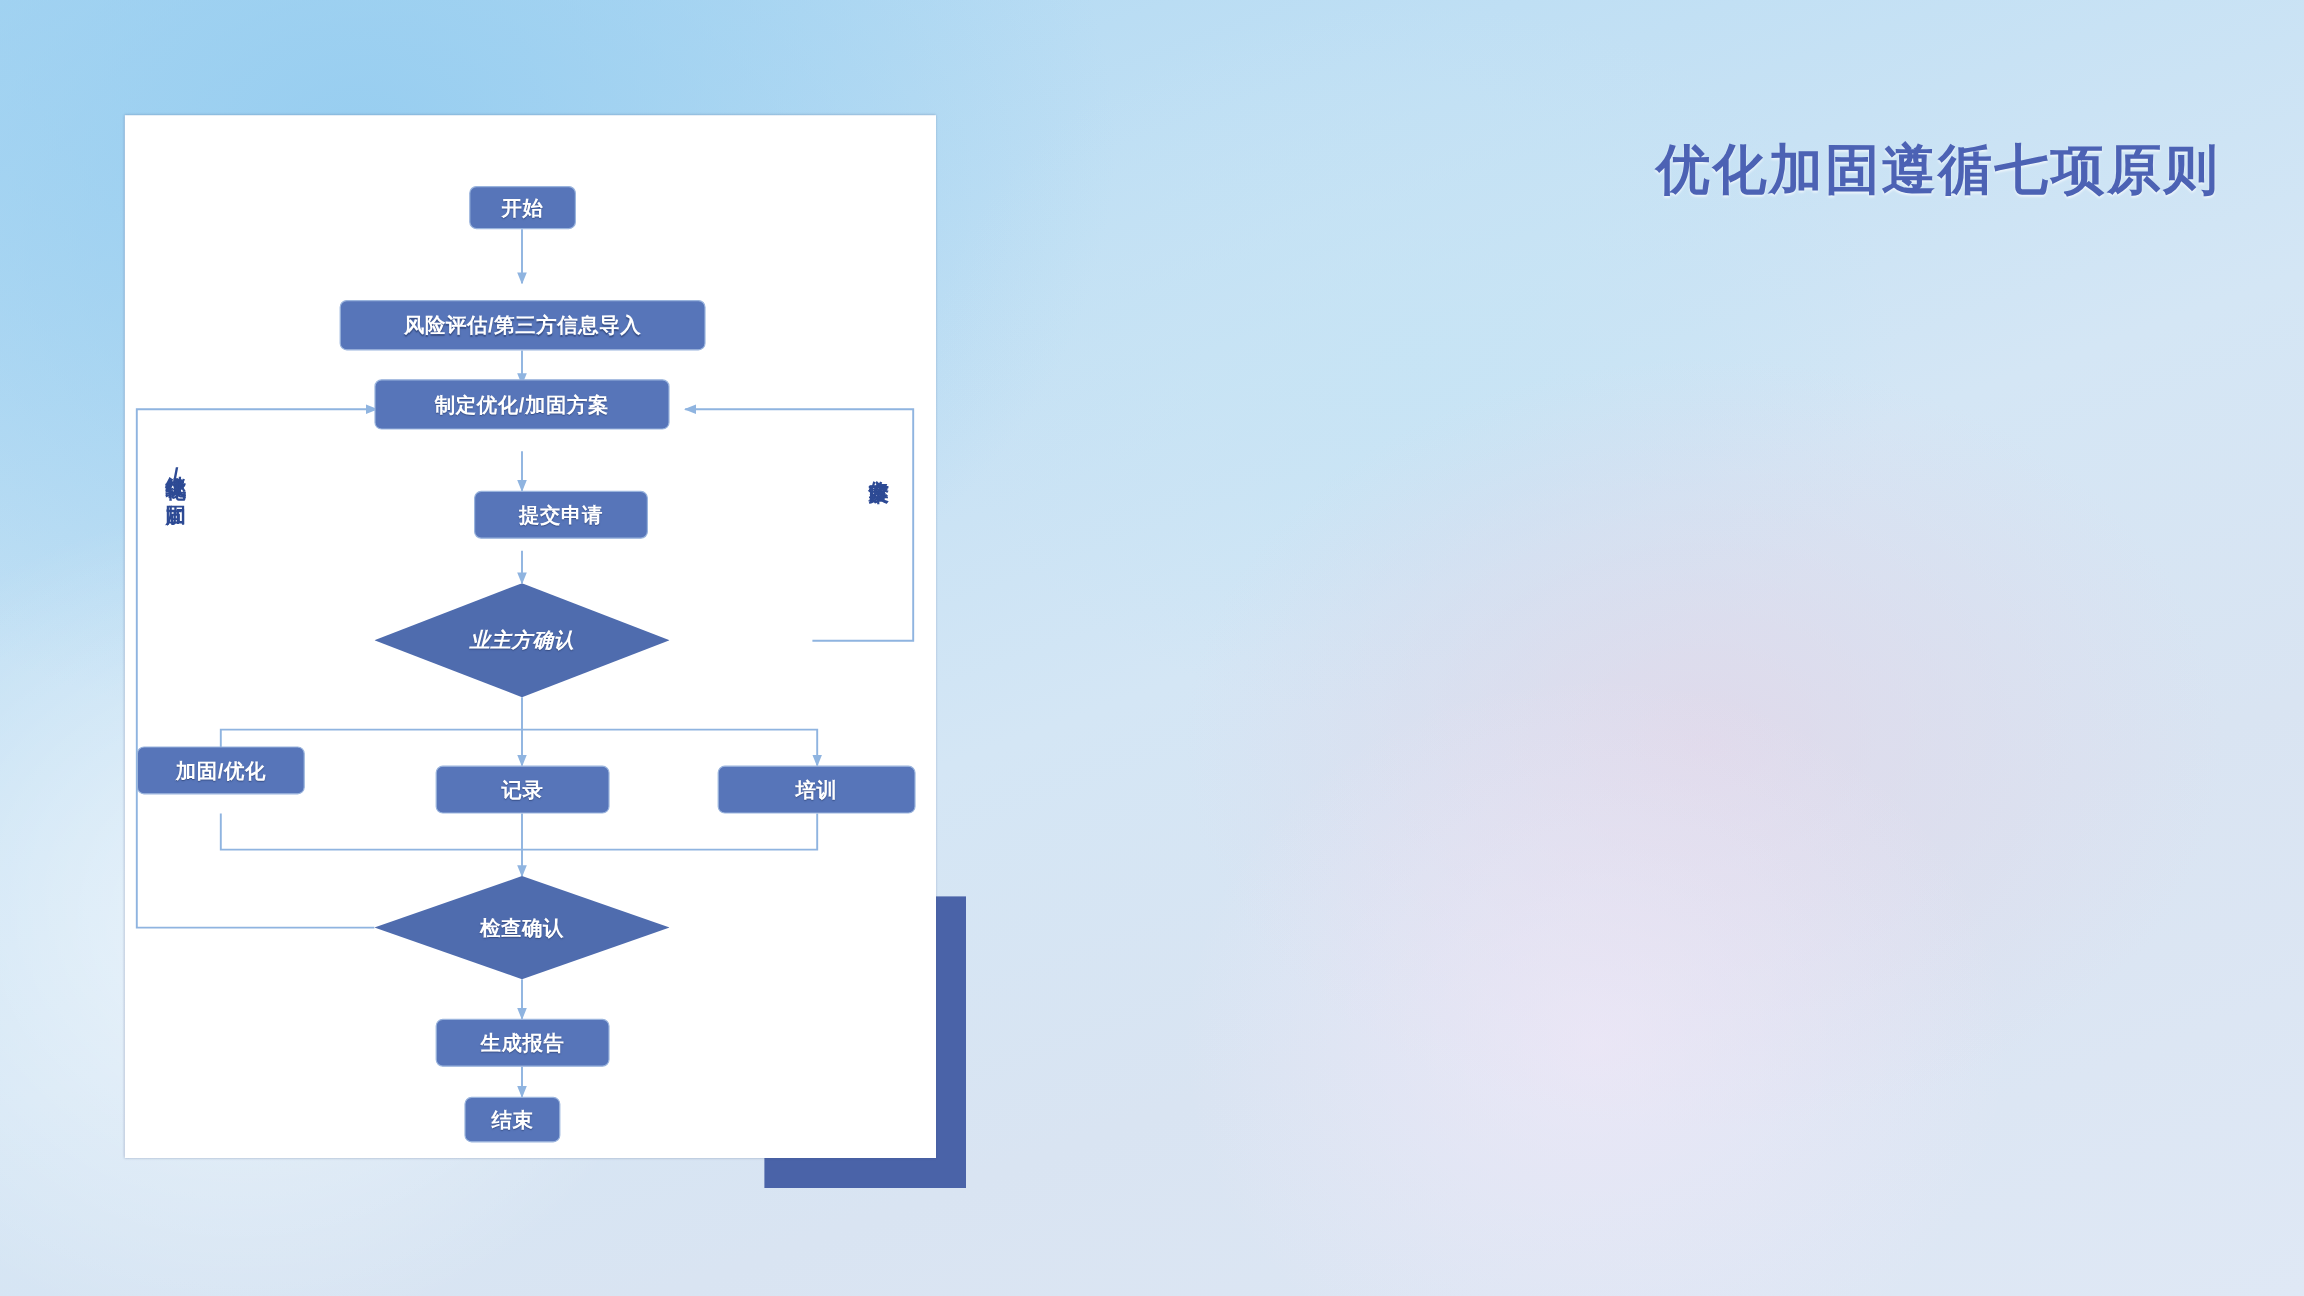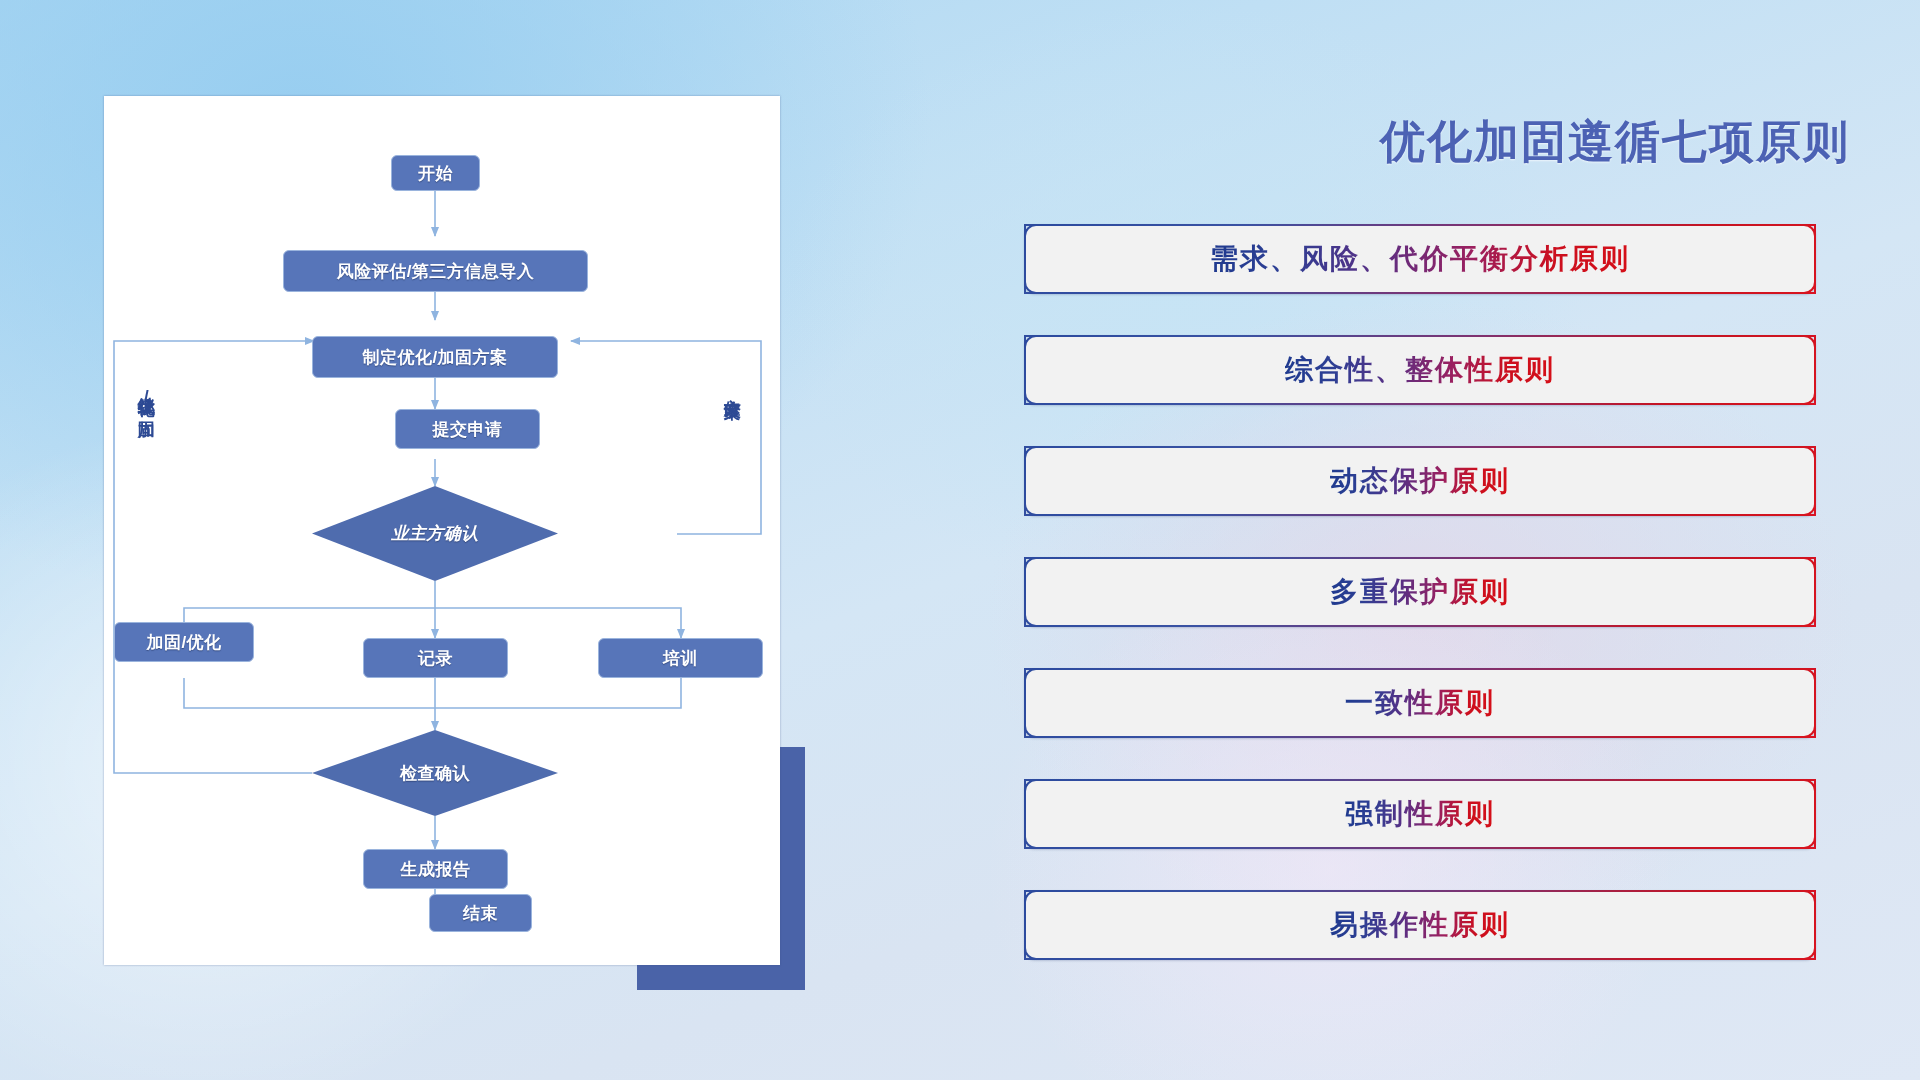--- a/index.html
+++ b/index.html
@@ -232,21 +232,21 @@
     </svg>
 
     <div class="node box" style="left:287px; top:59px; width:89px; height:36px;">
       <span>开始</span>
     </div>
 
     <div class="node box" style="left:179px; top:154px; width:305px; height:42px;justify-content:center;">
       <span>风险评估/第三方信息导入</span>
     </div>
 
-    <div class="node box" style="left:208px; top:240px; width:246px; height:42px;align-items:center;">
+    <div class="node box" style="left:208px; top:220px; width:246px; height:42px;align-items:center;">
       <span>制定优化/加固方案</span>
     </div>
 
     <div class="node box" style="left:259px; top:313px; width:145px; height:40px;margin-left:32px;">
       <span>提交申请</span>
     </div>
 
     <div class="node diamond" style="left:208px; top:390px; width:246px; height:95px;font-style:italic;">
       <div class="diamond-shape"></div>
       <span class="diamond-label">业主方确认</span>
@@ -266,64 +266,33 @@
 
     <div class="node diamond" style="left:208px; top:634px; width:246px; height:86px;">
       <div class="diamond-shape"></div>
       <span class="diamond-label">检查确认</span>
     </div>
 
     <div class="node box" style="left:259px; top:753px; width:145px; height:40px;">
       <span>生成报告</span>
     </div>
 
-    <div class="node box" style="left:283px; top:798px; width:103px; height:38px;margin-left:42px;">
+    <div class="node box" style="left:283px; top:818px; width:80px; height:38px;">
       <span>结束</span>
     </div>
 
     <div class="vlabel" style="left:33px; top:287px;">
       <span>继续优化/加固</span>
     </div>
 
     <div class="vlabel" style="left:619px; top:290px;">
       <span>方案修改</span>
     </div>
 
   </div>
 
   <div id="right-panel">
 
     <div id="right-title">优化加固遵循七项原则</div>
 
-    <div id="principle-list">
-
-      <div class="principle">
-        <span class="principle-text">需求、风险、代价平衡分析原则</span>
-      </div>
-
-      <div class="principle">
-        <span class="principle-text">综合性、整体性原则</span>
-      </div>
-
-      <div class="principle">
-        <span class="principle-text">动态保护原则</span>
-      </div>
-
-      <div class="principle">
-        <span class="principle-text">多重保护原则</span>
-      </div>
-
-      <div class="principle">
-        <span class="principle-text">一致性原则</span>
-      </div>
-
-      <div class="principle">
-        <span class="principle-text">强制性原则</span>
-      </div>
-
-      <div class="principle">
-        <span class="principle-text">易操作性原则</span>
-      </div>
-
-    </div>
   </div>
 
 </div>
 
 </body></html>

